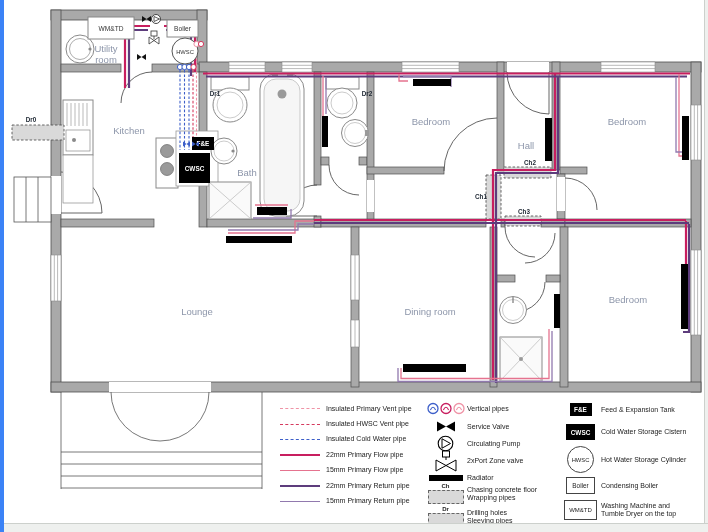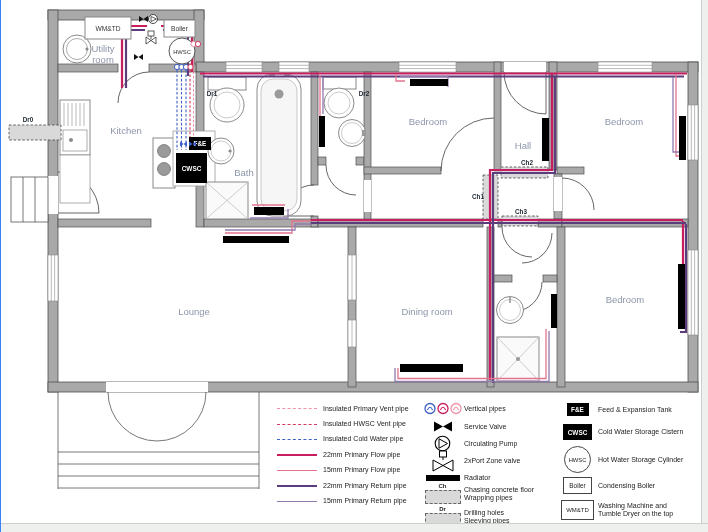--- a/index.html
+++ b/index.html
@@ -1,17 +1,17 @@
 <!DOCTYPE html>
 <html><head>
 <meta charset="utf-8">
 <style>
   html,body{margin:0;padding:0;background:#f4f5f4;}
   .page{position:relative;width:708px;height:532px;background:#fff;overflow:hidden;
-        font-family:"Liberation Sans",sans-serif;border-left:1px solid #3b82f6;box-sizing:border-box;}
+        font-family:"Liberation Sans",sans-serif;border-left:4px solid #3b82f6;box-sizing:border-box;}
   .page-strip-right{position:absolute;left:700px;top:0;width:8px;height:532px;background:#eef0ee;border-left:1px solid #ccd0cc;}
   .page-strip-bottom{position:absolute;left:0;top:523px;width:708px;height:9px;background:#eef0ee;border-top:1px solid #ccd0cc;}
   svg.plan{position:absolute;left:0;top:0;}
   svg text{font-family:"Liberation Sans",sans-serif;}
   .room-label{fill:#8d96aa;font-size:9.5px;}
   .marker-label{fill:#1b2430;font-size:6.3px;font-weight:bold;}
   .equip-label{fill:#333;font-size:6.6px;}
   .equip-label-white{fill:#fff;font-size:6.4px;font-weight:bold;}
   
   .legend-text{font-size:7px;color:#1c1c1c;line-height:8px;}

